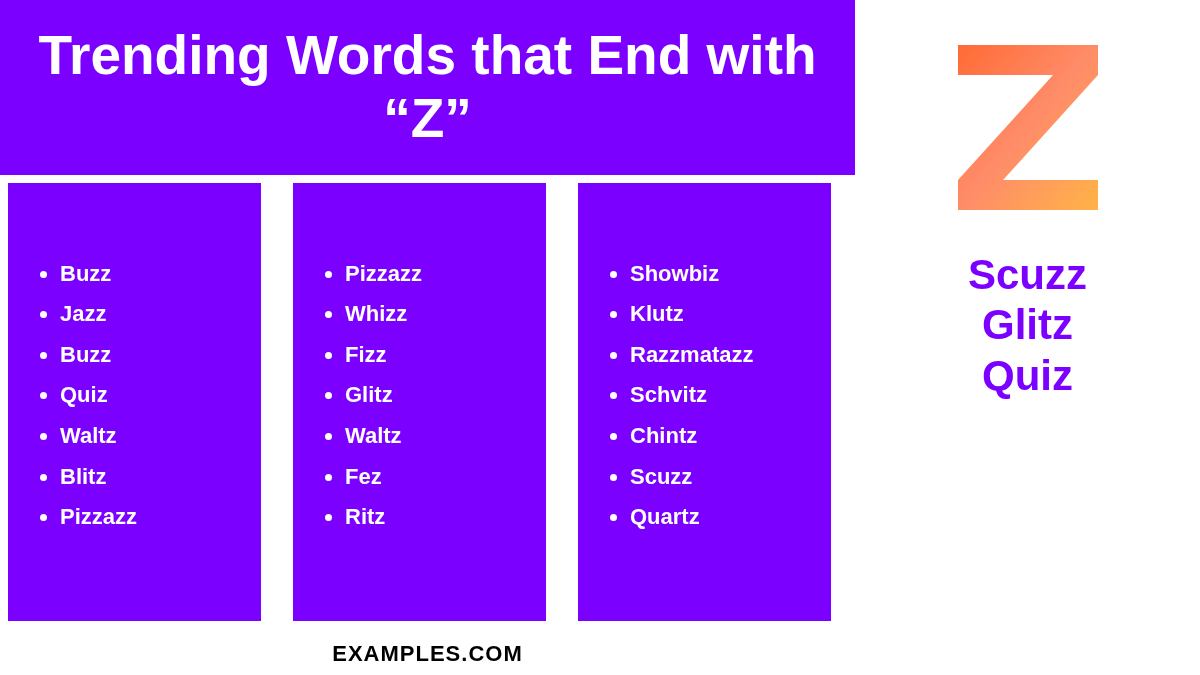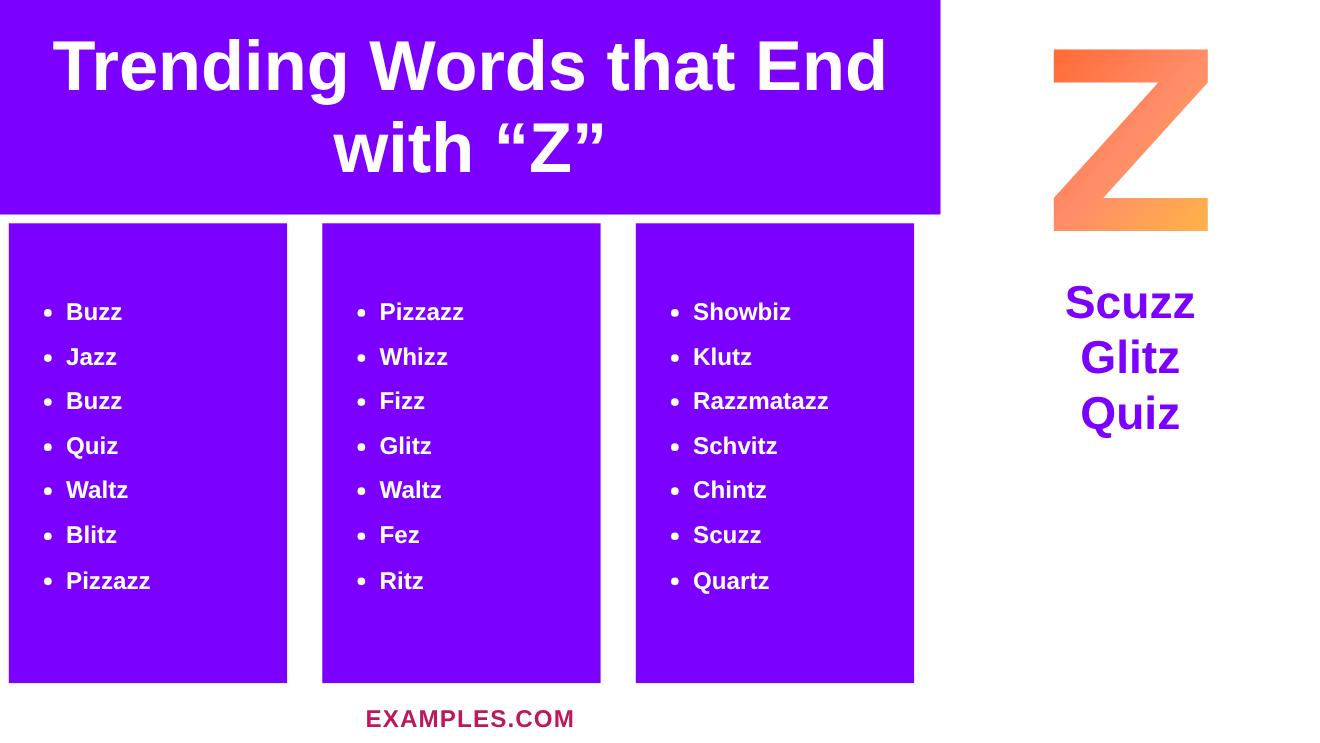--- a/index.html
+++ b/index.html
@@ -18,21 +18,21 @@
       color: #ffffff;
       padding: 24px 32px;
       width: 855px;
       min-height: 170px;
       display: flex;
       align-items: center;
       justify-content: center;
     }
 
     .header-banner h1 {
-      font-size: 64px;
+      font-size: 55px;
       font-weight: 900;
       text-align: center;
       line-height: 1.15;
     }
 
     .main-content {
       display: flex;
       flex: 1;
     }
 
@@ -70,21 +70,21 @@
       font-weight: 600;
       margin-bottom: 12px;
       line-height: 1.3;
     }
 
     .footer-text {
       text-align: center;
       padding: 12px 0 8px 0;
       font-size: 22px;
       font-weight: 900;
-      color: #be185d;
+      color: #000000;
       letter-spacing: 1px;
     }
 
     .right-section {
       width: 345px;
       display: flex;
       flex-direction: column;
       align-items: center;
       justify-content: flex-start;
       padding-top: 20px;

